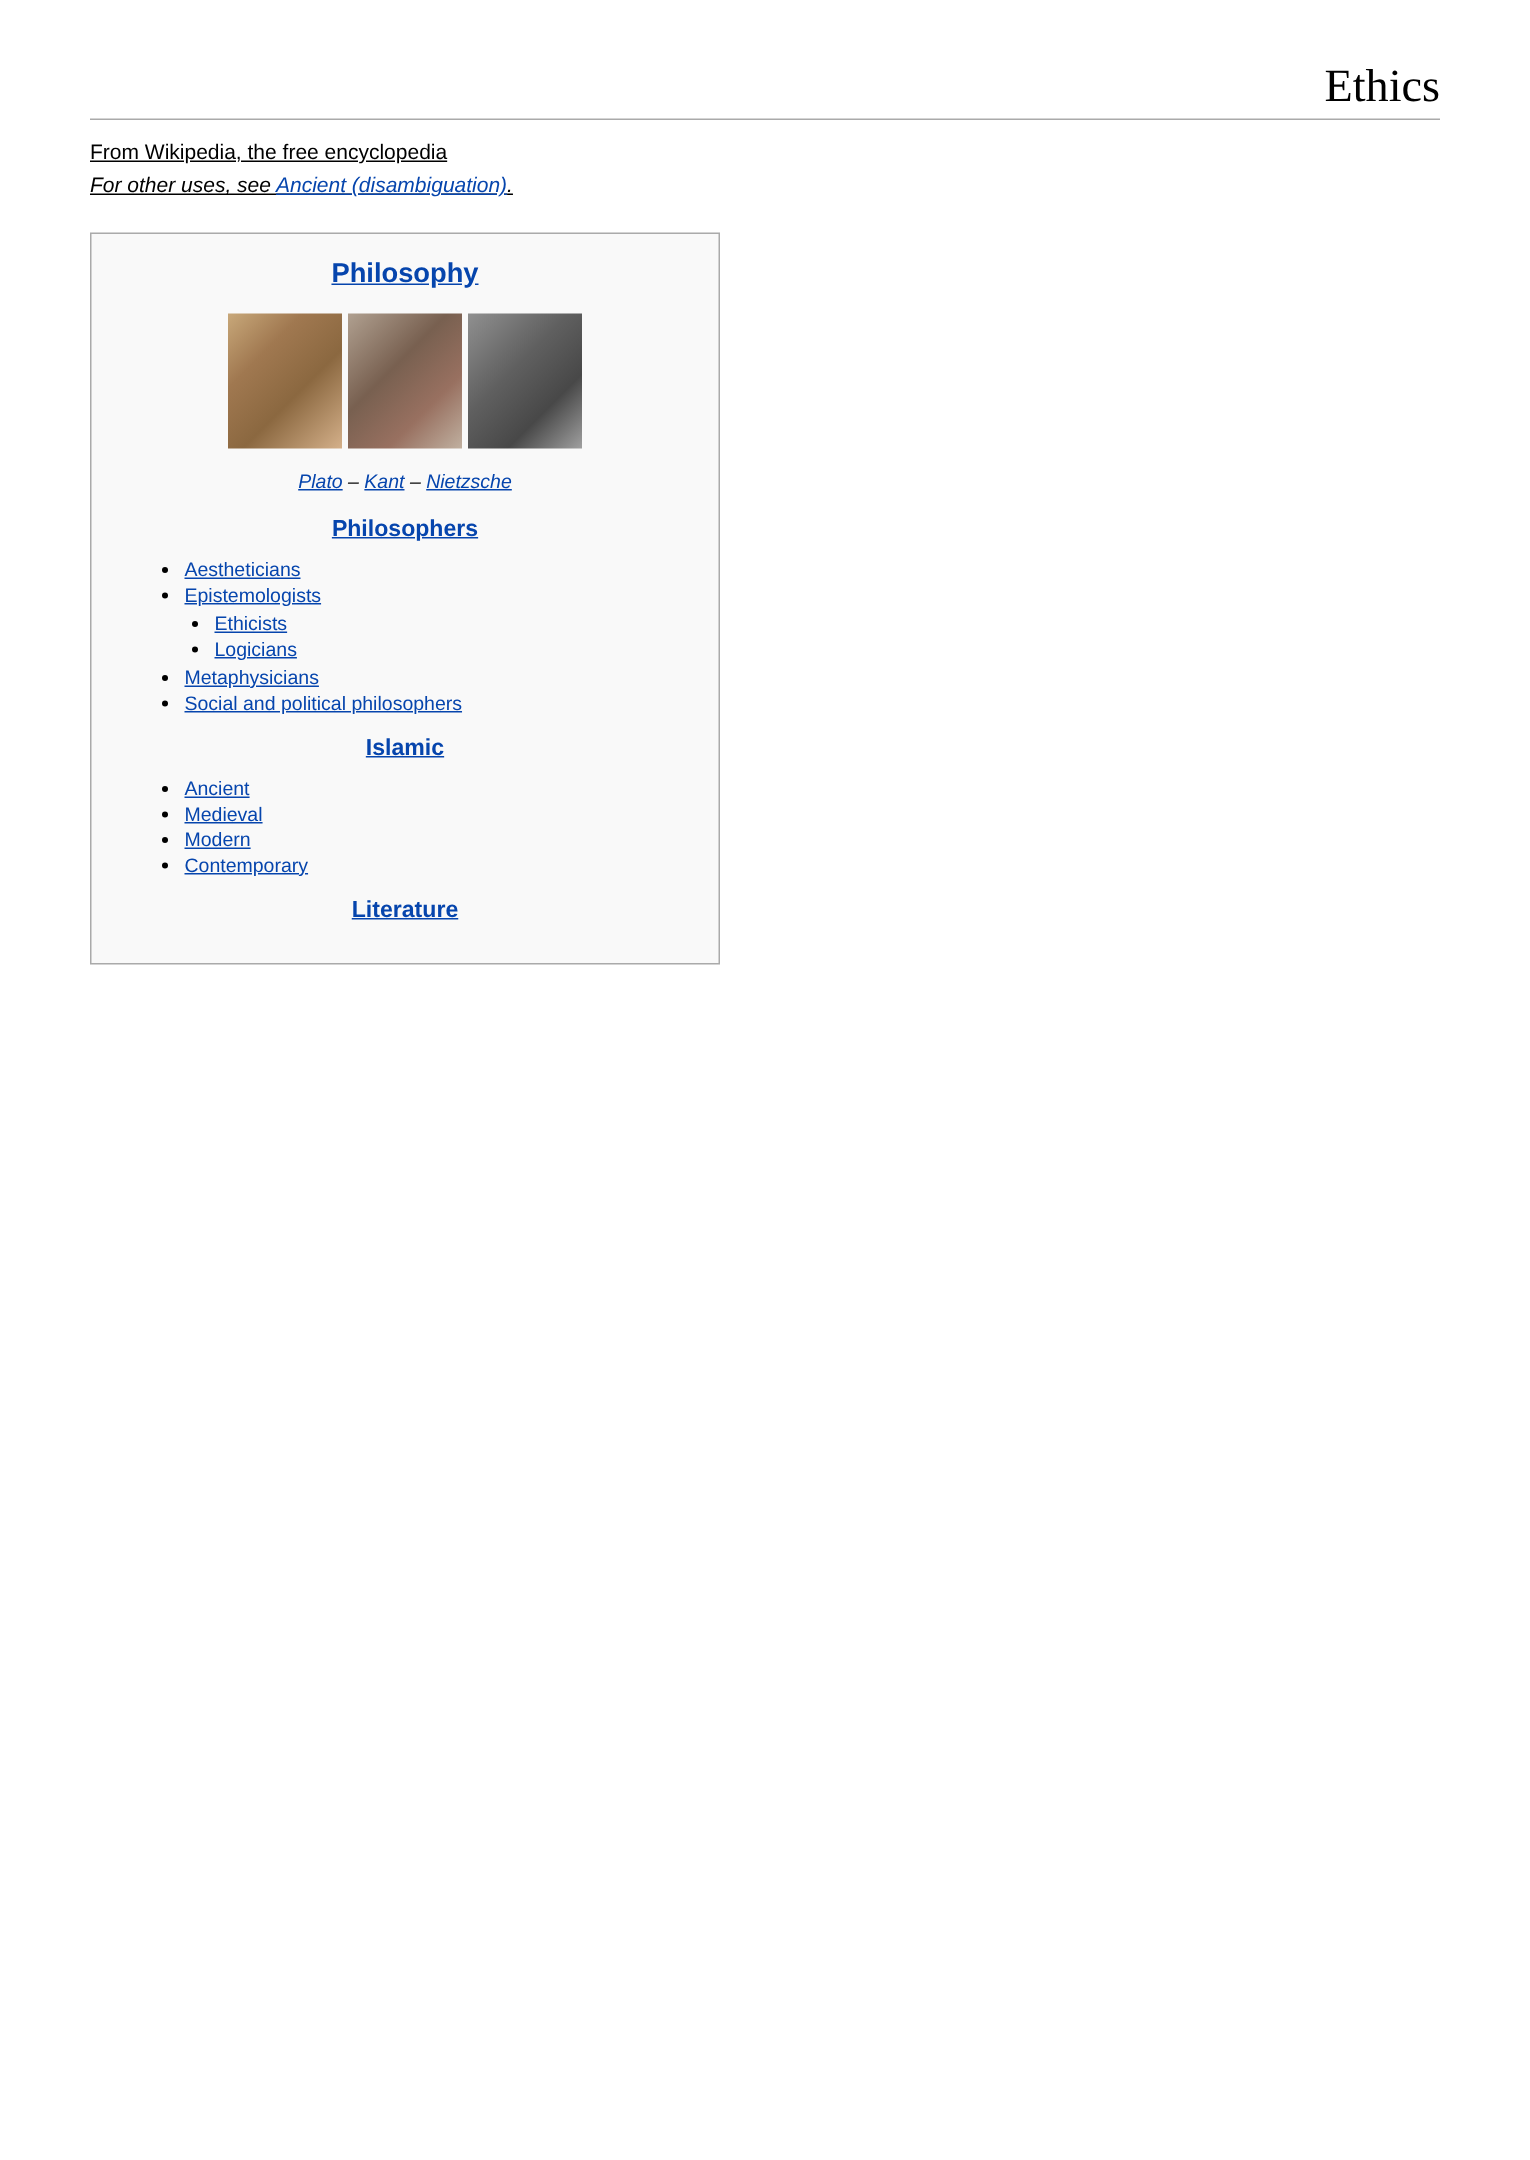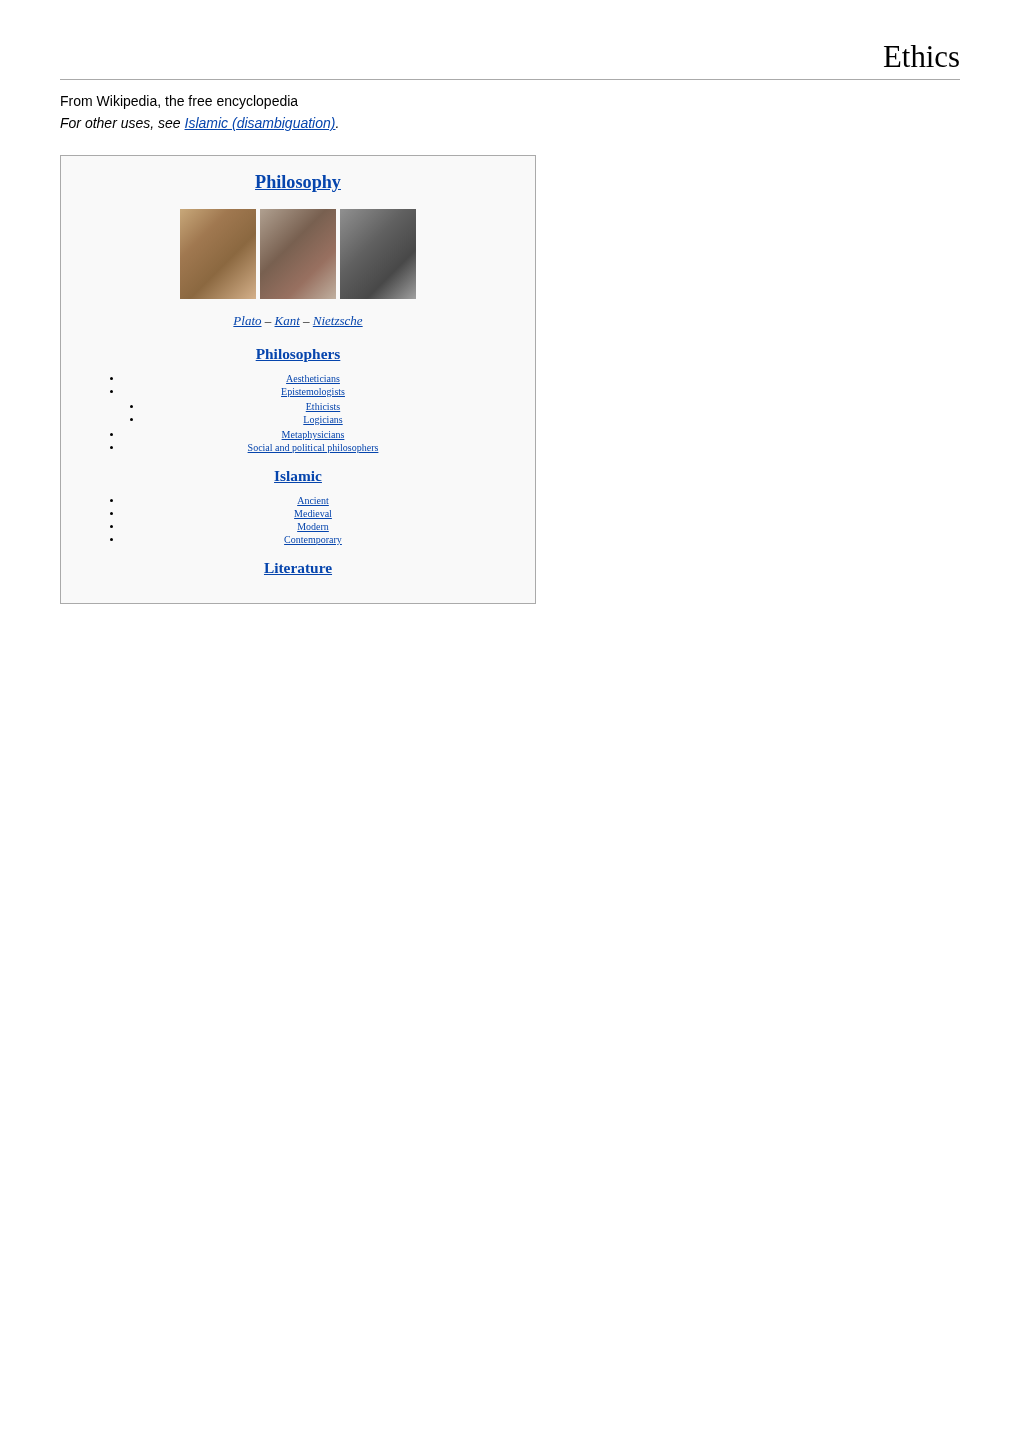--- a/index.html
+++ b/index.html
@@ -25,39 +25,39 @@
       border-bottom: 1px solid #aaa;
       padding-bottom: 4px;
       margin-bottom: 10px;
       text-align: right;
     }
 
     .wiki-subtitle {
       font-size: 14px;
       line-height: 1.6;
       margin-bottom: 20px;
+      text-decoration: underline;
     }
 
     .wiki-subtitle .italic-line {
       font-style: italic;
     }
 
     a {
       color: #0645ad;
       text-decoration: underline;
     }
 
     .infobox {
       border: 1px solid #aaa;
       background: #f9f9f9;
-      width: 476px;
+      width: 420px;
       padding: 16px 32px;
       margin: 0 0 20px 0;
       text-align: center;
-      font-family: Liberation Serif, serif;
     }
 
     .infobox .infobox-title {
       font-size: 1.3em;
       font-weight: bold;
       color: #0645ad;
       text-decoration: underline;
       margin-bottom: 16px;
       display: block;
     }
@@ -112,43 +112,42 @@
 
     .infobox ul {
       list-style: disc;
       text-align: left;
       padding-left: 30px;
       margin: 4px 0;
     }
 
     .infobox ul li {
       margin: 2px 0;
-      font-size: 10px;
-      text-align: center;
+      font-size: 13px;
     }
 
     .infobox ul ul {
       list-style: disc;
       padding-left: 20px;
     }
 
     .infobox ul li a {
       color: #0645ad;
       text-decoration: underline;
     }
   </style>
 </head>
 <body>
 
 <h1 class="page-title">Ethics</h1>
 
 <div class="wiki-subtitle">
   <div>From Wikipedia, the free encyclopedia</div>
   <div class="italic-line">
-    <span>For other uses, see </span><a href="#">Islamic (disambiguation)</a><span>.</span>
+    <span>For other uses, see </span><a href="#">Ancient (disambiguation)</a><span>.</span>
   </div>
 </div>
 
 <div class="infobox">
 
   <a href="#" class="infobox-title">Philosophy</a>
 
   <div class="philosopher-images">
     <div class="philosopher-img plato"></div>
     <div class="philosopher-img kant"></div>

